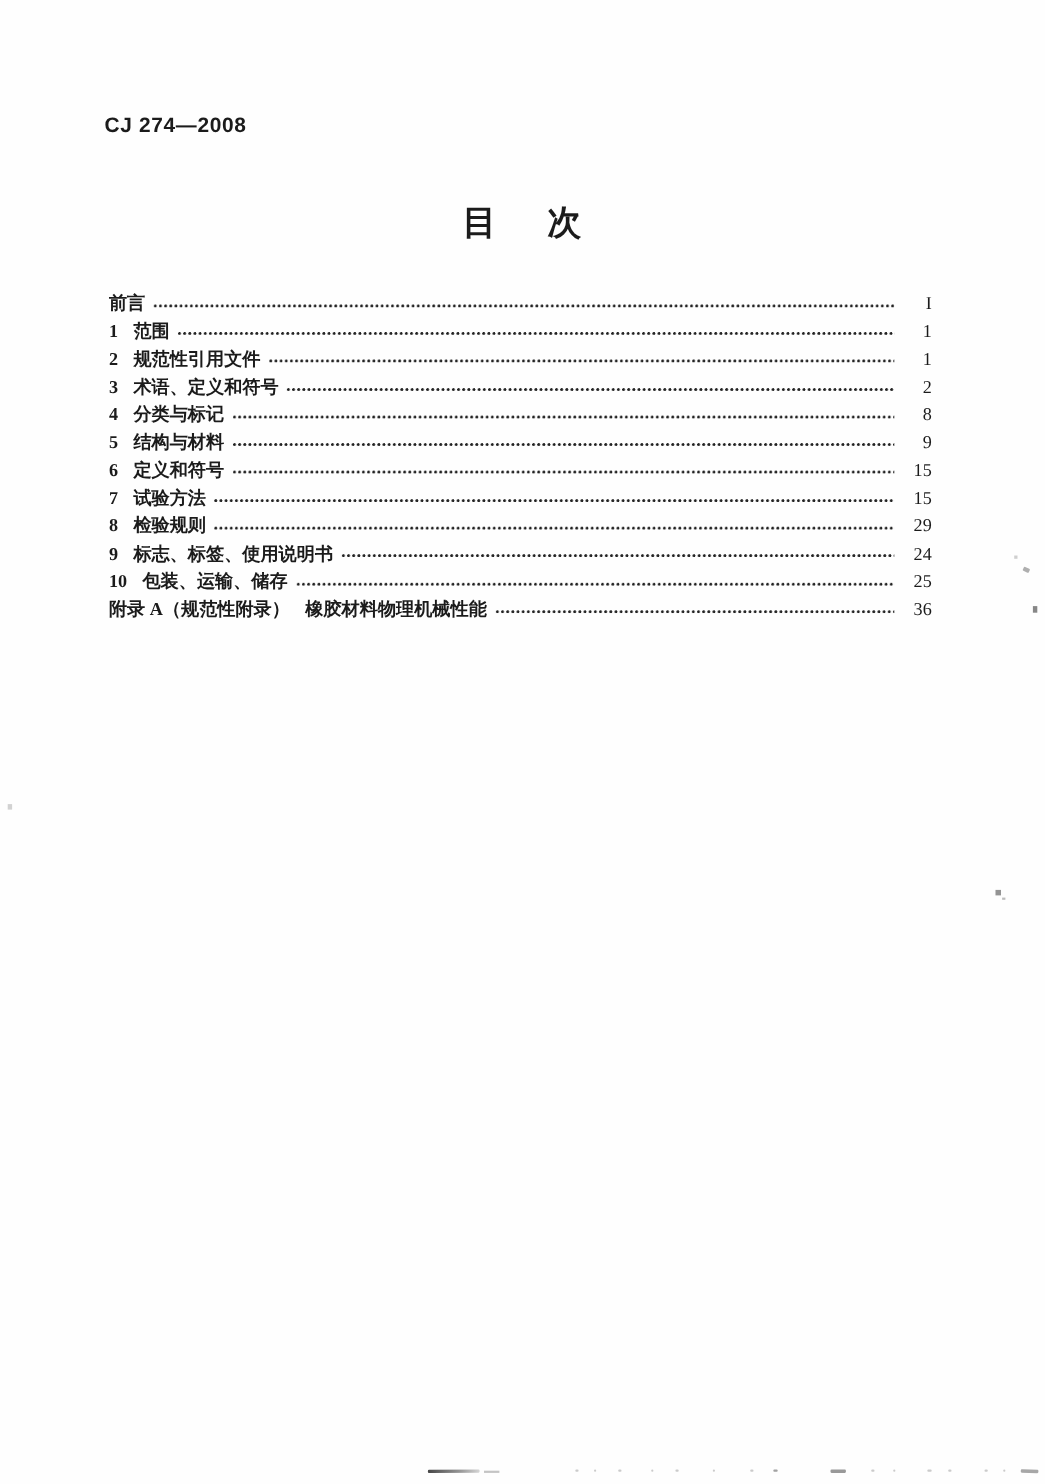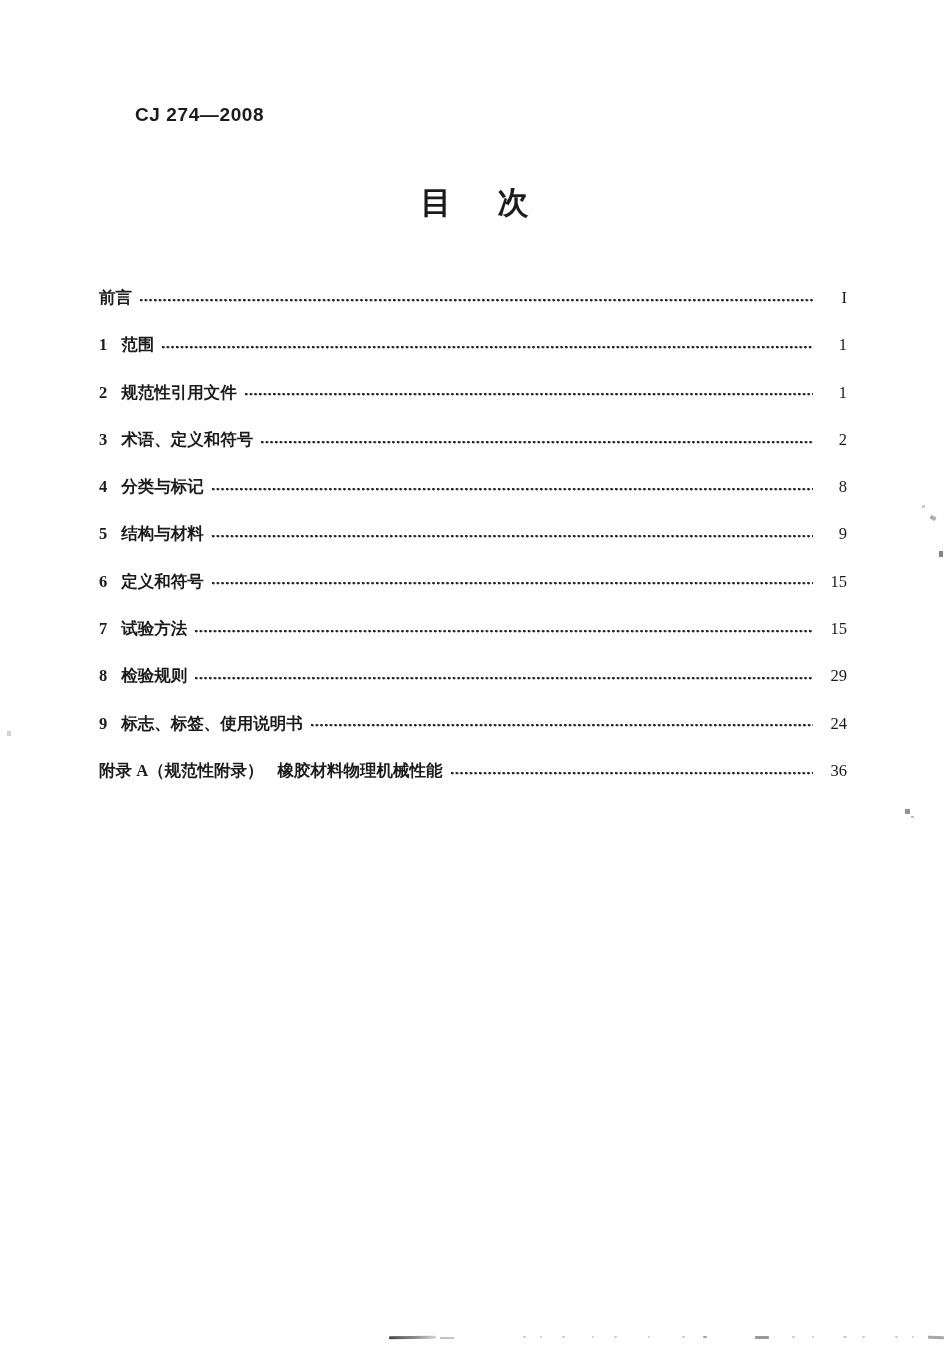--- a/index.html
+++ b/index.html
@@ -9,38 +9,37 @@
     position:relative;
     font-family:"Liberation Serif","DejaVu Serif",serif;
     color:#1b1b1b;
     overflow:hidden;
   }
   .page{position:absolute;inset:0;background:#fefefe;}
 
   .doc-code{
     position:absolute;left:95px;top:104px;
     font-family:"Liberation Sans","DejaVu Sans",sans-serif;
-    font-weight:700;font-size:19px;letter-spacing:0.6px;margin-left:40px;
+    font-weight:700;font-size:19px;letter-spacing:0.6px;
   }
 
   .doc-title{
     position:absolute;top:182px;left:0;width:100%;
     display:flex;justify-content:center;gap:45px;
     font-size:31px;font-weight:700;letter-spacing:1px;
   }
 
   .toc{
     position:absolute;left:99px;top:263px;width:748px;
   }
   .toc-row{
     display:flex;align-items:flex-start;
     height:25.3px;
     font-size:16.5px;font-weight:600;
     line-height:25.3px;
-    margin-top:22px;
   }
   .prefix{margin-right:14px;white-space:pre;flex:0 0 auto;}
   .prefix:empty{margin-right:0;}
   .title{white-space:pre;flex:0 0 auto;}
   .leader{
     flex:1 1 auto;align-self:center;height:5px;
     margin:5px 8px 0 7px;
     background-image:radial-gradient(circle at 2.2px 2.2px,#222 1.05px,rgba(0,0,0,0) 1.55px);
     background-size:4.7px 5px;background-repeat:repeat-x;
     background-position:0 0;
@@ -151,20 +150,26 @@
       <span class="pagenum">29</span>
     </div>
 
     <div class="toc-row">
       <span class="prefix">9</span>
       <span class="title">标志、标签、使用说明书</span>
       <span class="leader"></span>
       <span class="pagenum">24</span>
     </div>
 
+    <div class="toc-row">
+      <span class="prefix">10</span>
+      <span class="title">包装、运输、储存</span>
+      <span class="leader"></span>
+      <span class="pagenum">25</span>
+    </div>
 
     <div class="toc-row">
       <span class="prefix">附录 A（规范性附录）</span>
       <span class="title">橡胶材料物理机械性能</span>
       <span class="leader"></span>
       <span class="pagenum">36</span>
     </div>
 
 
 

